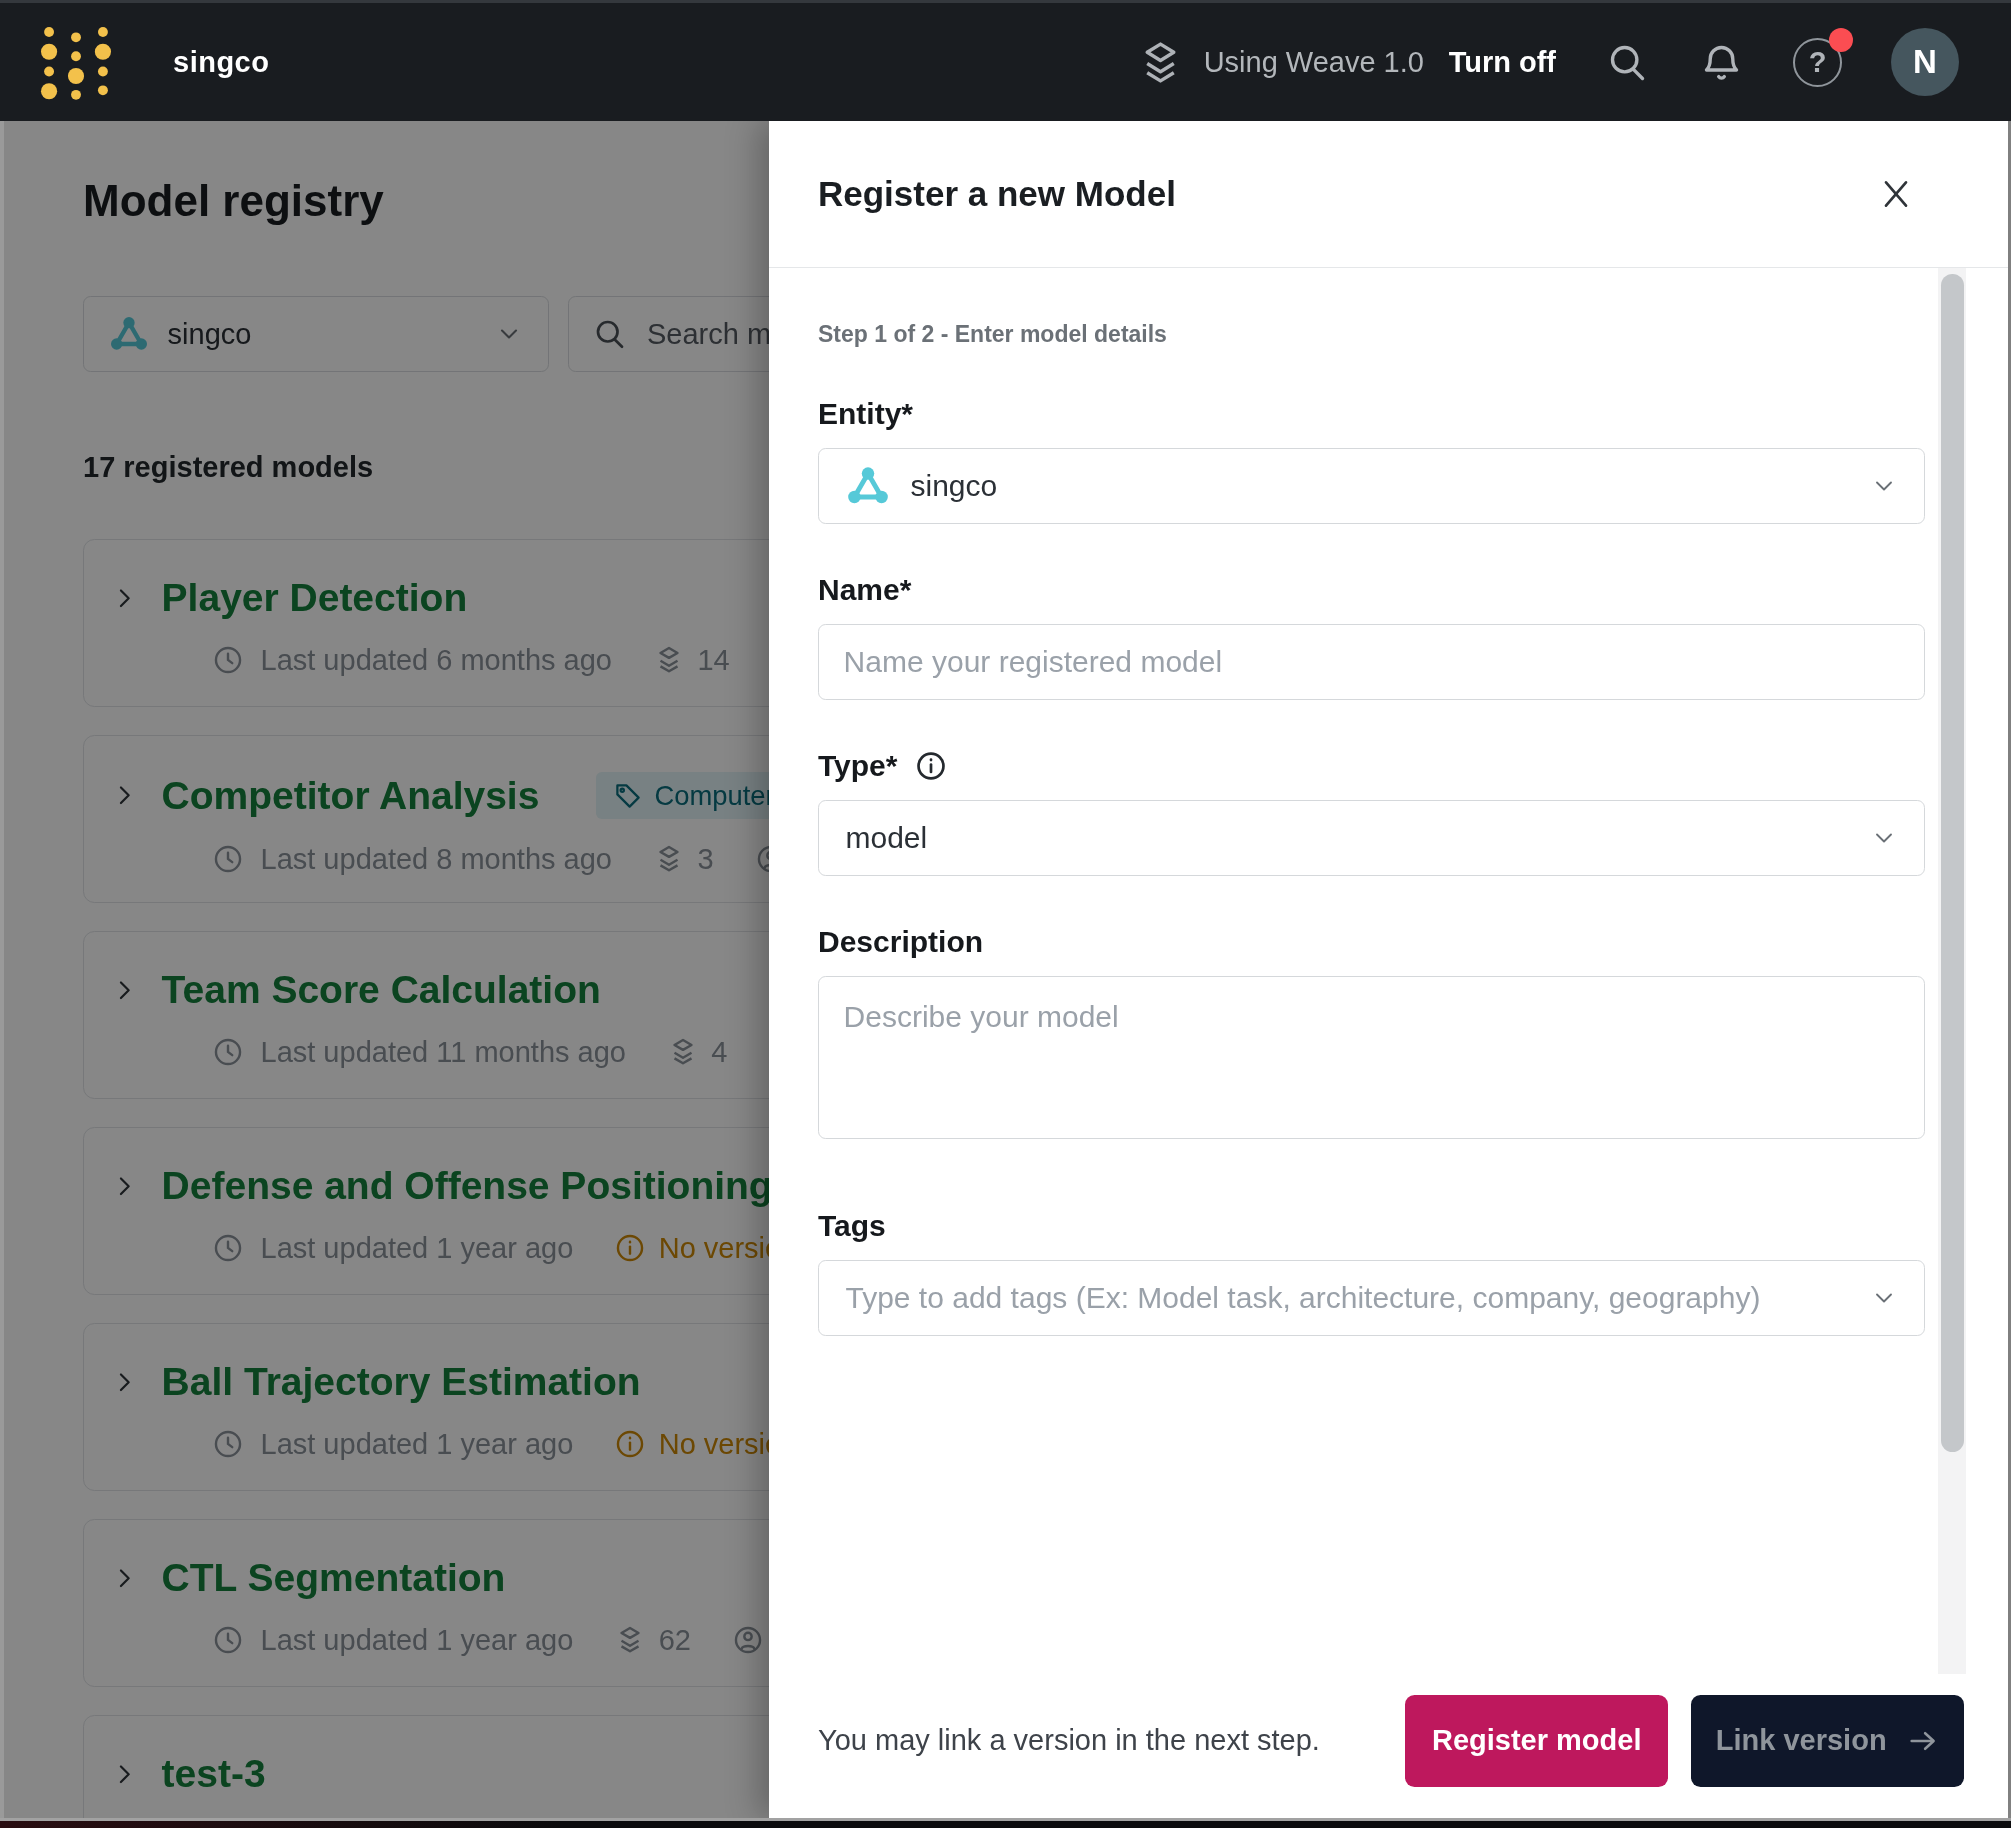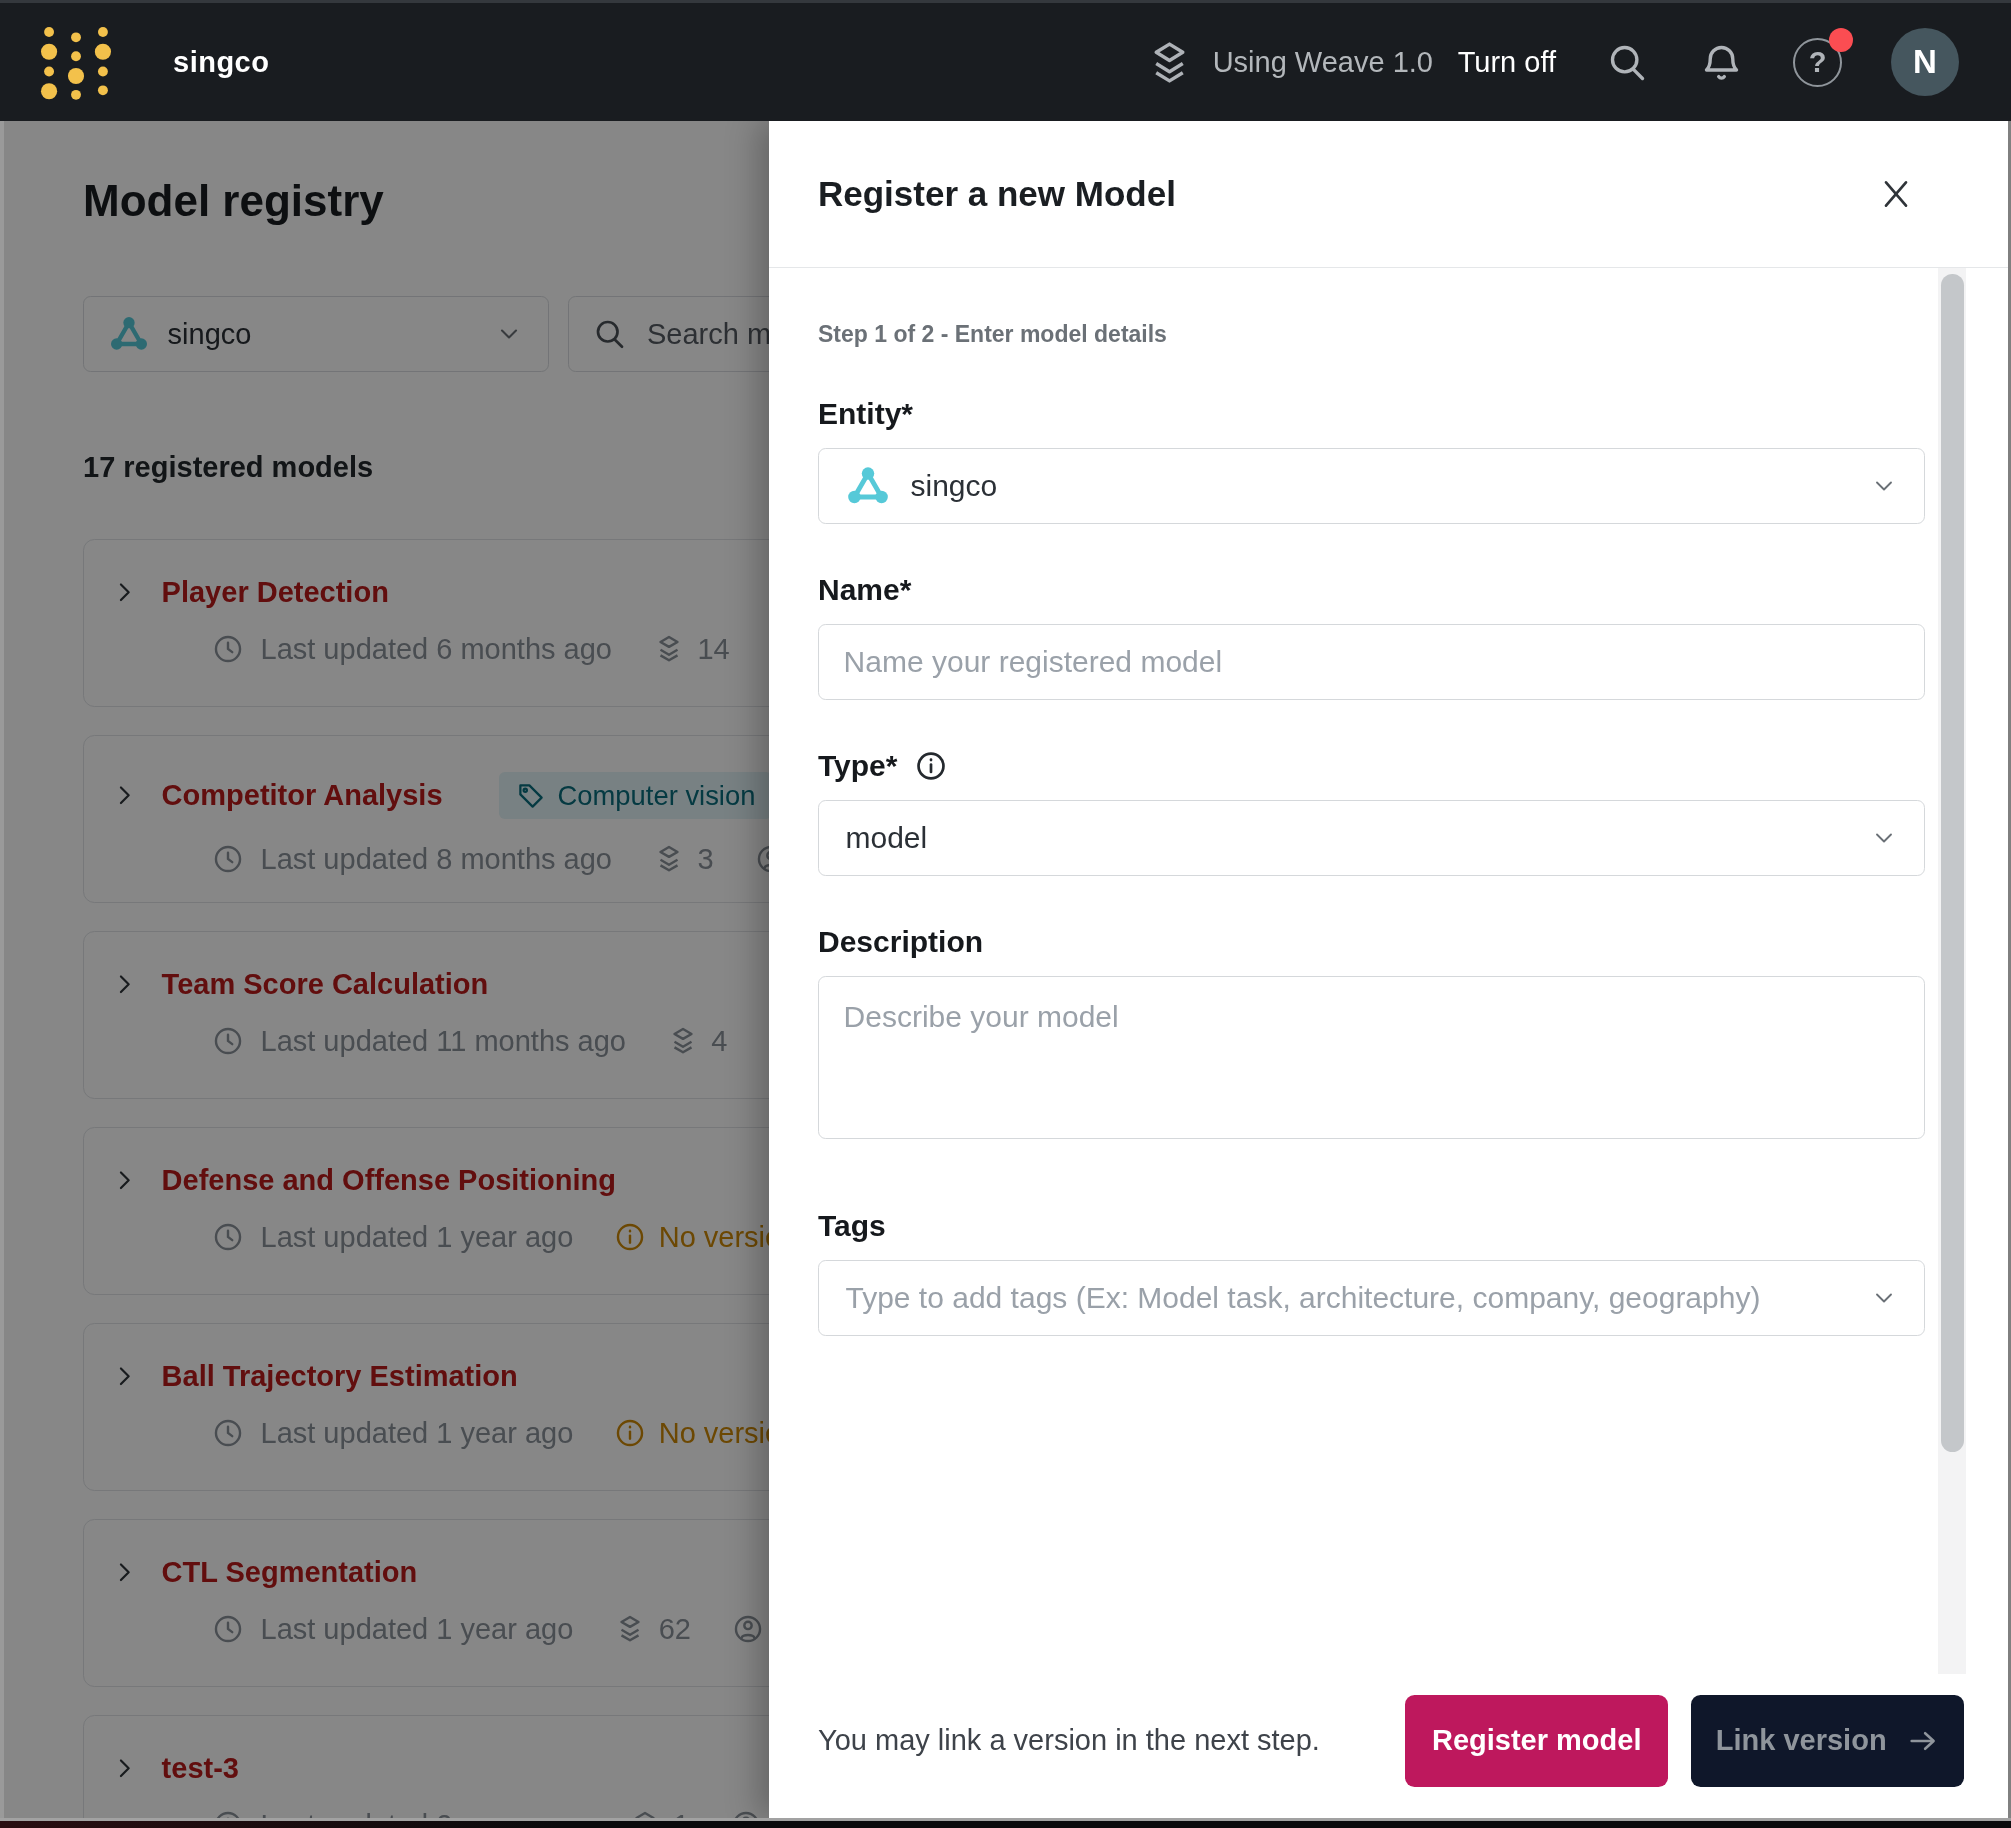--- a/index.html
+++ b/index.html
@@ -9,21 +9,21 @@
 
   
   .topbar{position:absolute;top:0;left:0;right:0;height:121px;background:#191c20;border-top:3.8px solid #34383d;
           display:flex;align-items:center;padding:0 53px 0 38px;z-index:6}
   .logo{width:76px;height:79px;flex:0 0 auto}
   .brand{color:#fff;font-size:29px;font-weight:700;margin-left:59px;letter-spacing:0.5px}
   .topbar-right{margin-left:auto;display:flex;align-items:center;gap:49px}
   .weave-group{display:flex;align-items:center;gap:19px}
   .weave-icon{width:49px;height:49px;color:#aeb2b7}
   .weave-label{color:#b3b7bb;font-size:29px}
-  .turnoff{color:#fff;font-size:29px;font-weight:400;margin-left:5.7px;cursor:pointer}
+  .turnoff{color:#fff;font-size:29px;font-weight:700;margin-left:5.7px;cursor:pointer}
   .tb-icon{width:45px;height:45px;color:#b0b4b9;cursor:pointer}
   .help-wrap{position:relative;width:49px;height:49px;cursor:pointer}
   .help-circle{width:49px;height:49px;border-radius:50%;border:2.8px solid #8f959b;color:#b0b4b9;
                display:flex;align-items:center;justify-content:center;font-size:29px;font-weight:600}
   .help-dot{position:absolute;top:-9.5px;right:-11.4px;width:24px;height:24px;border-radius:50%;background:#fb4d52}
   .avatar{width:68px;height:68px;border-radius:50%;background:#45565e;color:#fff;display:flex;align-items:center;
           justify-content:center;font-size:33px;font-weight:600;cursor:pointer}
 
   
   .page{position:absolute;top:121px;left:0;right:0;bottom:0;background:#fff;z-index:1;overflow:hidden;padding-left:83px}
@@ -38,21 +38,21 @@
               display:flex;align-items:center;padding:0 23px}
   .search-box svg{width:36px;height:36px;color:#4a5056;margin-right:17px;flex:0 0 auto}
   .search-box input{border:none;outline:none;font-size:29px;font-family:inherit;color:#2b3036;width:341px;background:transparent}
   .search-box input::placeholder{color:#565c63;opacity:1}
   .count{margin-top:79px;font-size:29px;font-weight:700;color:#23282d}
   .cards{margin-top:55px;width:1098px}
   .card{width:100%;height:168px;border:1.9px solid #e0e3e7;border-radius:11.4px;margin-bottom:28px;
         padding:36px 0 0 26.5px;background:#fff;cursor:pointer}
   .card-title-row{display:flex;align-items:center;gap:24.6px}
   .card-chevron{width:26.5px;height:26.5px;color:#2f3439;flex:0 0 auto}
-  .card-name{font-size:29px;font-weight:700;color:#b91c1c;white-space:nowrap}
+  .card-name{font-size:39px;font-weight:700;color:#15803d;white-space:nowrap}
   .chip{display:inline-flex;align-items:center;gap:11.4px;background:#e3f4f7;color:#0a6e7e;font-size:27.4px;
         border-radius:5.7px;padding:7.6px 17px;margin-left:32px;white-space:nowrap}
   .chip svg{width:30px;height:30px;flex:0 0 auto}
   .meta{display:flex;align-items:center;margin:23px 0 0 100px;color:#8a919a;font-size:29px;white-space:nowrap}
   .meta svg{width:34px;height:34px;flex:0 0 auto}
   .m-text{margin-left:16px}
   .meta-group{display:inline-flex;align-items:center;gap:11.4px;margin-left:40px}
   .meta-group.warn{color:#cd8806}
 
   

